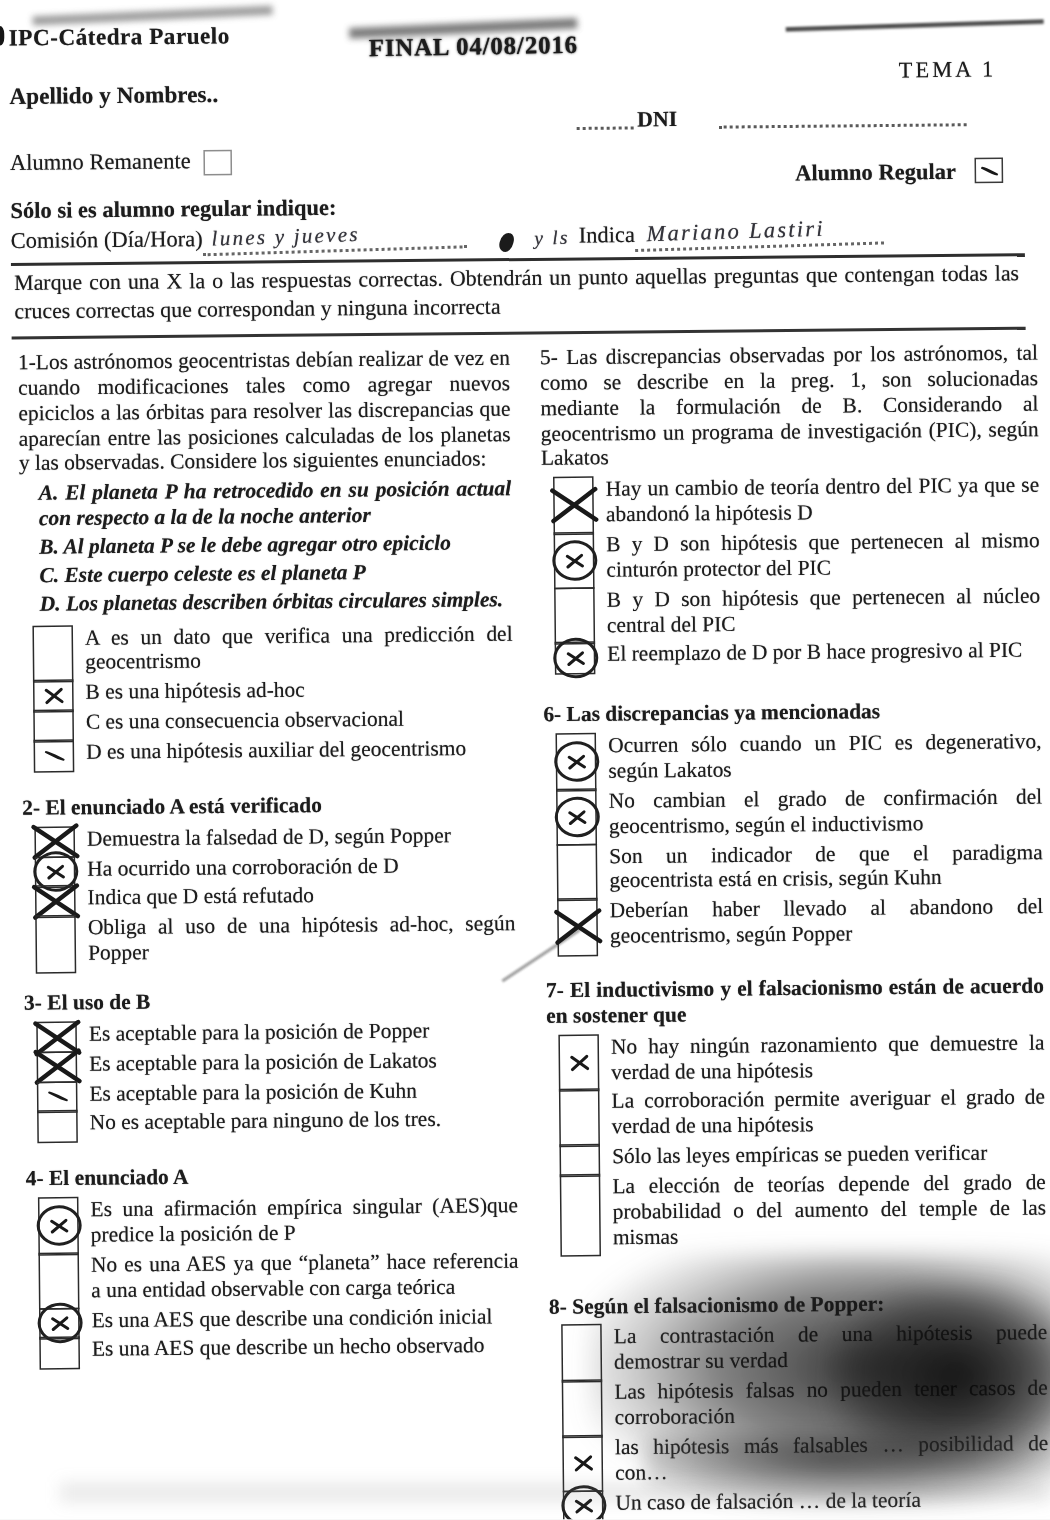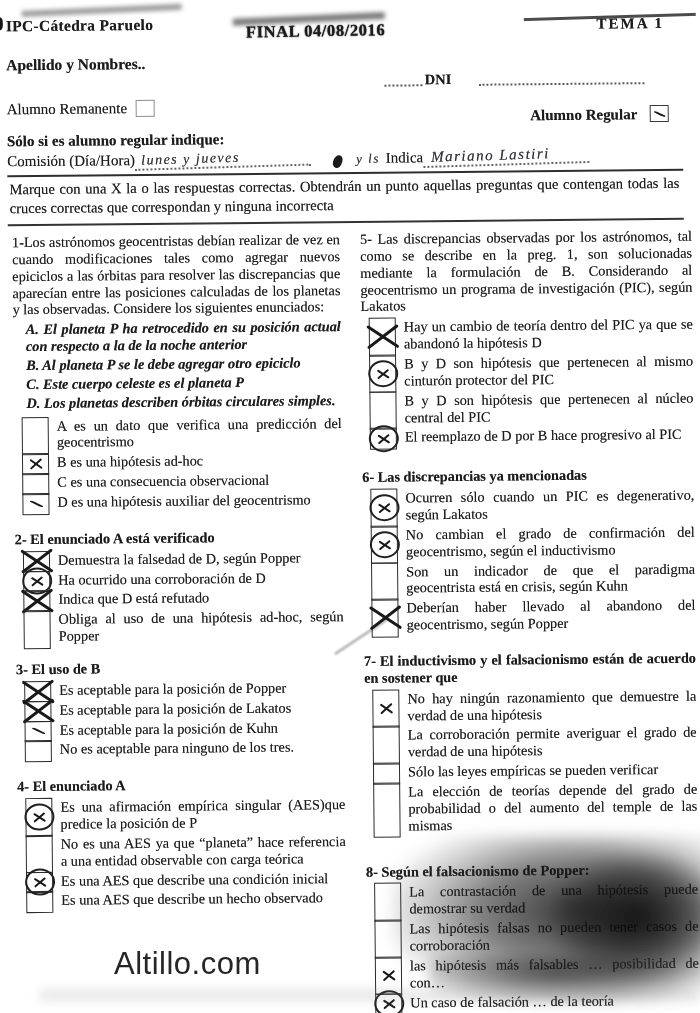--- a/index.html
+++ b/index.html
@@ -28,21 +28,21 @@
        background:radial-gradient(ellipse at 45% 40%, rgba(20,20,20,.6) 0%, rgba(70,70,70,.25) 55%, transparent 80%);
        filter:blur(6px);}
   .sm4{left:40px;top:988px;width:660px;height:14px;background:rgba(120,120,120,.15);filter:blur(5px);}
 
   
   header{padding:14px 14px 0 10px;position:relative;}
   .r1{position:relative;height:30px;}
   .course{font-size:15.5px;font-weight:bold;letter-spacing:.3px;}
   .stamp{position:absolute;left:240px;top:7px;font-size:16.5px;font-weight:bold;letter-spacing:.6px;
          text-shadow:0 0 1px #2a2a2a, 0 0 2px rgba(60,60,60,.5);transform:rotate(-.4deg);}
-  .tema{position:absolute;right:18px;top:4px;font-size:15px;font-weight:bold;letter-spacing:2px;}
+  .tema{position:absolute;right:18px;top:28px;font-size:15px;font-weight:normal;letter-spacing:2px;}
 
   .r-name{margin-top:9px;font-size:15.5px;font-weight:bold;}
   .r-dni{margin-top:1px;text-align:right;padding-right:38px;font-size:14.5px;font-weight:bold;height:20px;}
   .dots{display:inline-block;border-bottom:2.2px dotted #5a5a5a;height:13px;vertical-align:-2px;}
   .d1{width:38px;margin-right:2px;}
   .d2{width:165px;margin-left:28px;}
 
   .r-alumno{margin-top:6px;display:flex;align-items:flex-start;font-size:15px;height:30px;}
   .reg-group{margin-left:auto;margin-right:14px;transform:translateY(10px);font-weight:bold;}
   .cb{position:relative;display:inline-block;width:17px;height:15px;border:1.7px solid #8d8d8d;margin-left:9px;vertical-align:-3px;}
@@ -400,14 +400,13 @@
         </section>
       </div>
     </main>
   </div>
 
   <div class="smudge sm1"></div>
   <div class="smudge sm2"></div>
   <div class="smudge sm3"></div>
   <div class="smudge sm4"></div>
 
-  <div class="watermark">Altillo.com</div>
 </div>
 
 </body></html>

